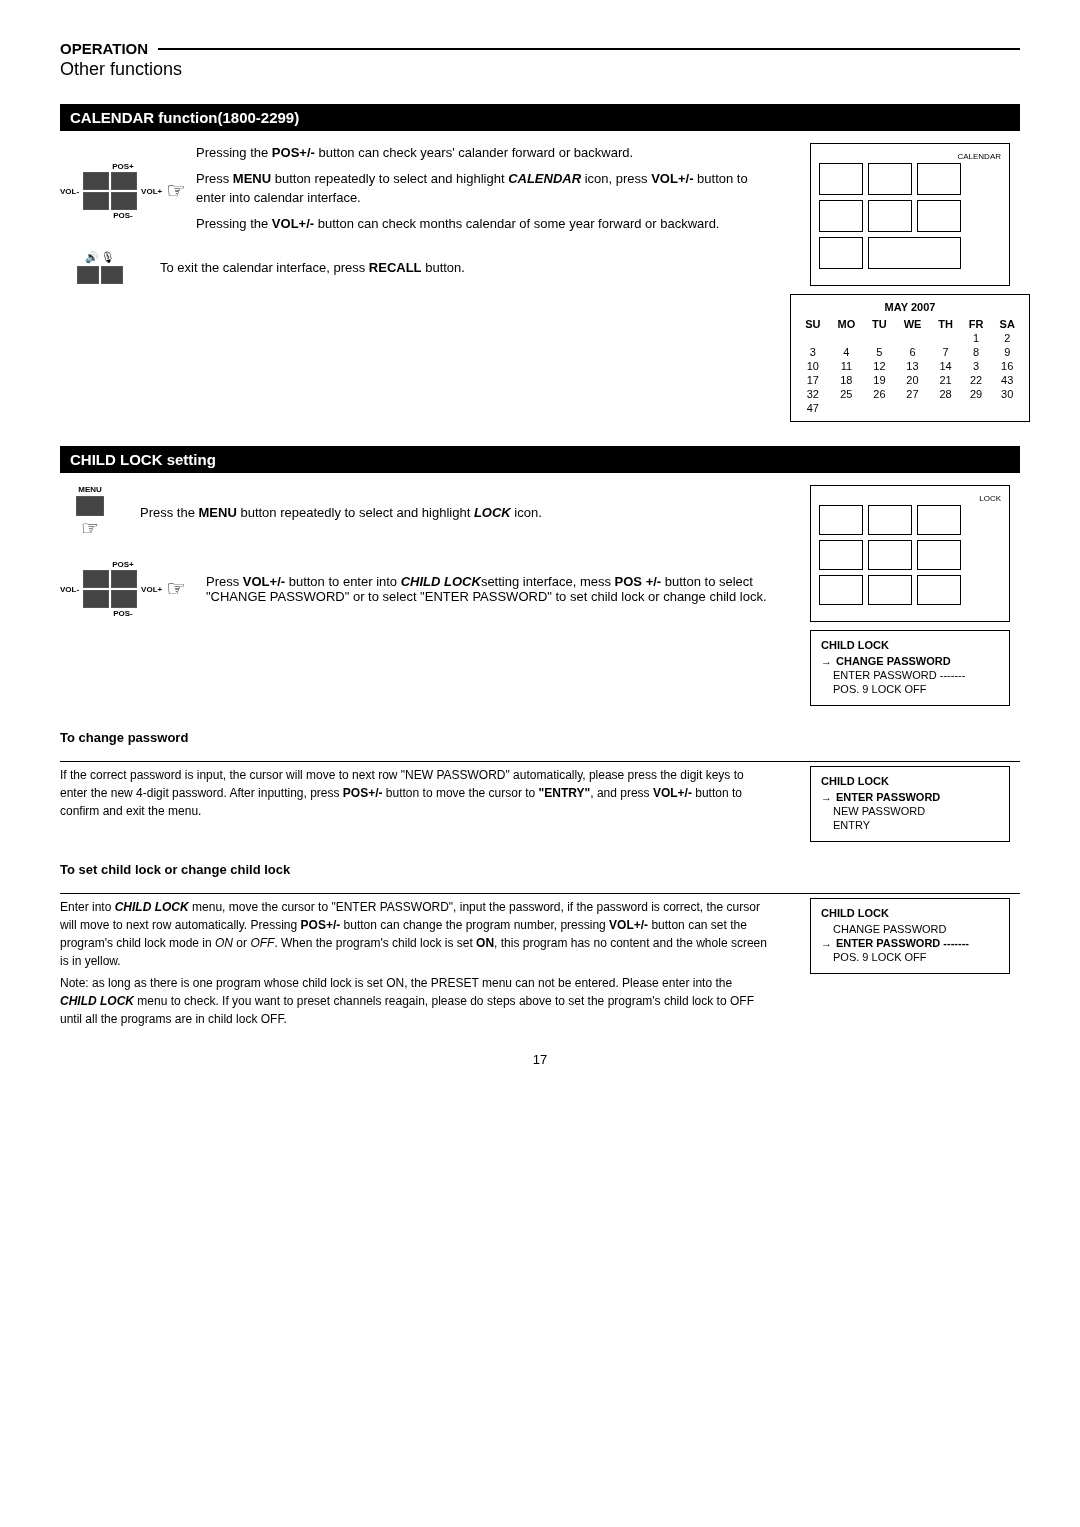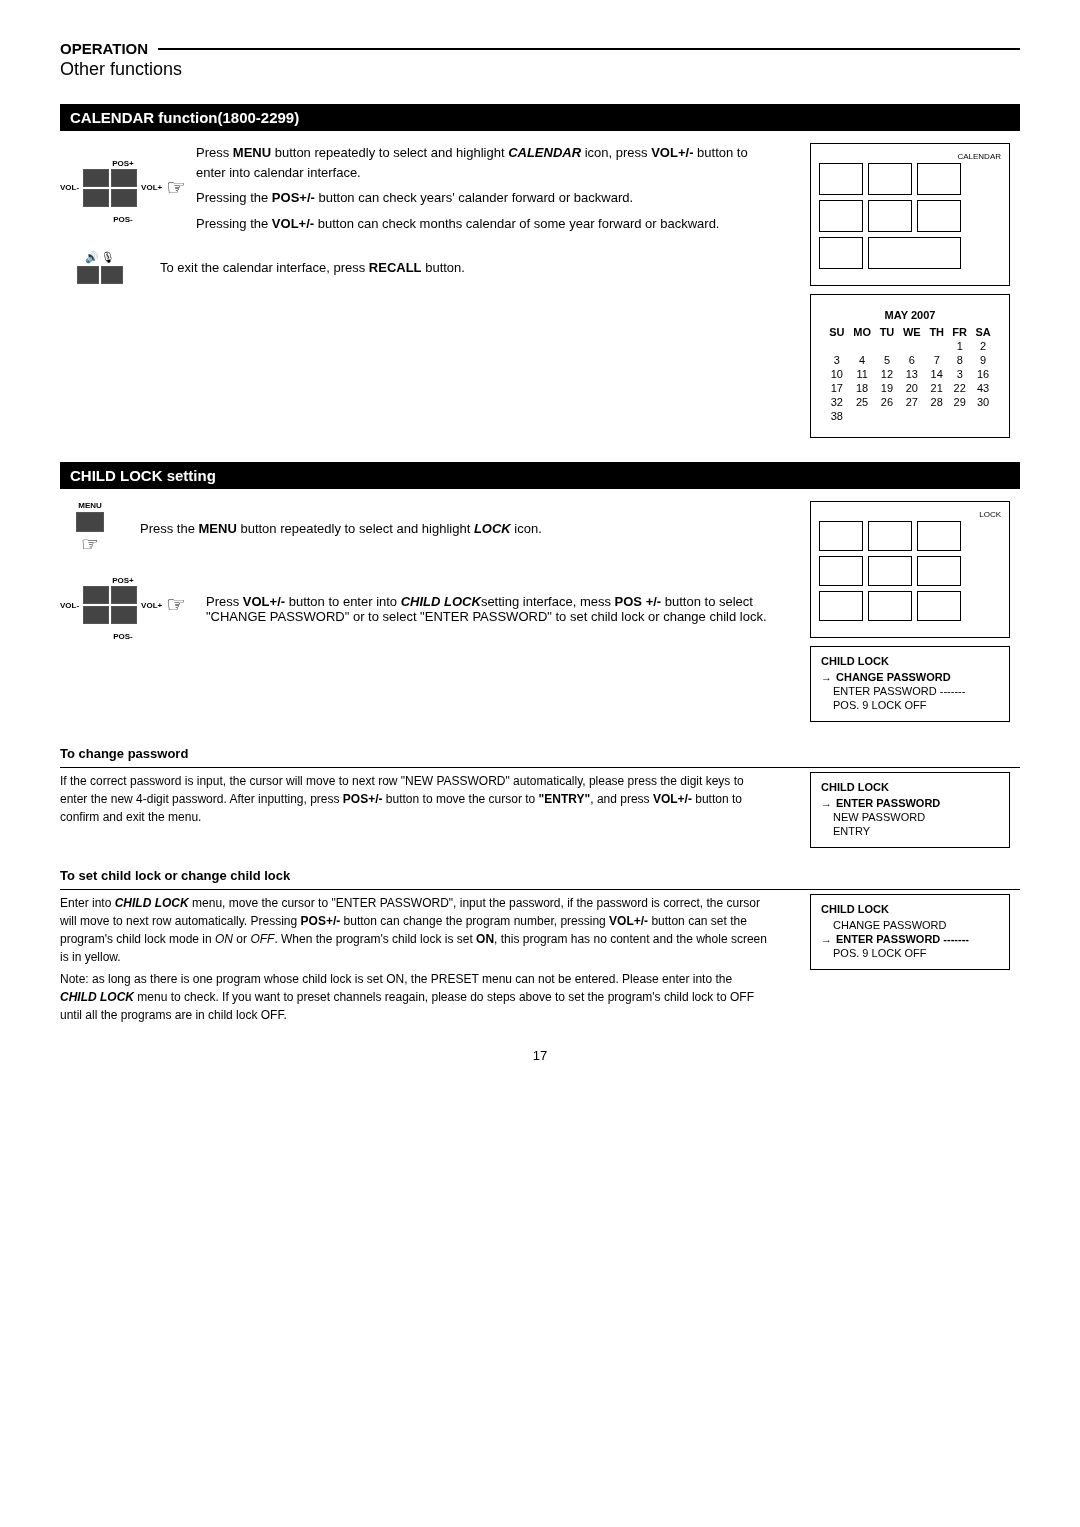--- a/index.html
+++ b/index.html
@@ -133,21 +133,21 @@
       margin-right: 4px;
     }
     .menu-box .menu-selected {
       font-weight: bold;
     }
     .subsection-header {
       font-weight: bold;
       margin: 10px 0 4px 0;
       font-size: 13px;
       border-bottom: 1px solid #000;
-      padding-bottom: 6px;
+      padding-bottom: 16px;
     }
     .remote-row {
       display: flex;
       align-items: center;
       gap: 10px;
       margin-bottom: 12px;
     }
     .btn-grid-2x2 {
       display: grid;
       grid-template-columns: repeat(2, 26px);
@@ -164,21 +164,21 @@
       text-align: center;
     }
     .btn-cell.dark { background: #444; color: #fff; }
     .vol-pos-group {
       display: flex;
       flex-direction: column;
       font-size: 9px;
       font-weight: bold;
     }
     .label-top { font-size: 8px; font-weight: bold; margin-bottom: 1px; }
-    .label-bot { font-size: 8px; font-weight: bold; margin-top: 8px; }
+    .label-bot { font-size: 8px; font-weight: bold; margin-top: 1px; }
     .page-number {
       text-align: center;
       margin-top: 20px;
       font-size: 13px;
     }
     .note-text { font-size: 12px; margin-bottom: 4px; line-height: 1.5; }
     .section-pair {
       display: flex;
       gap: 30px;
       margin-bottom: 16px;
@@ -218,22 +218,22 @@
           </div>
           <div class="vol-pos-group">
             <span style="font-size:8px;font-weight:bold;">VOL+</span>
           </div>
           <div class="hand-icon">☞</div>
         </div>
         <div class="label-bot">POS-</div>
       </div>
 
       <div class="text-block" style="flex:1;">
+        <p>Pressing the <strong>POS+/-</strong> button can check years' calander forward or backward.</p>
         <p>Press <strong>MENU</strong> button repeatedly to select and highlight <strong><em>CALENDAR</em></strong> icon, press <strong>VOL+/-</strong> button to enter into calendar interface.</p>
-        <p>Pressing the <strong>POS+/-</strong> button can check years' calander forward or backward.</p>
         <p>Pressing the <strong>VOL+/-</strong> button can check months calendar of some year forward or backward.</p>
       </div>
     </div>
 
     <div class="remote-row" style="margin-top:8px;">
       <div style="display:flex;flex-direction:column;align-items:center;min-width:80px;">
         <div style="display:flex;gap:2px;align-items:center;margin-bottom:2px;">
           <span style="font-size:11px;">🔊</span>
           <span style="font-size:11px;">🎙</span>
         </div>
@@ -257,21 +257,21 @@
         <div class="ui-cell"></div>
         <div class="ui-cell"></div>
         <div class="ui-cell"></div>
         <div class="ui-cell"></div>
         <div class="ui-cell"></div>
         <div class="ui-cell"></div>
         <div class="ui-cell" style="grid-column:span 2;"></div>
       </div>
     </div>
 
-    <div class="ui-box" style="width:200px;padding:14px;">
+    <div class="ui-box" style="width:240px;padding:6px;">
       <div class="cal-month">MAY 2007</div>
       <table class="cal-table">
         <thead>
           <tr>
             <th>SU</th>
             <th>MO</th>
             <th>TU</th>
             <th>WE</th>
             <th>TH</th>
             <th>FR</th>
@@ -318,21 +318,21 @@
           <tr>
             <td>32</td>
               <td>25</td>
               <td>26</td>
               <td>27</td>
               <td>28</td>
             <td>29</td>
               <td>30</td>
           </tr>
           <tr>
-            <td>38</td>
+            <td>47</td>
               <td></td>
               <td></td>
               <td></td>
               <td></td>
             <td></td>
               <td></td>
           </tr>
         </tbody>
       </table>
     </div>

